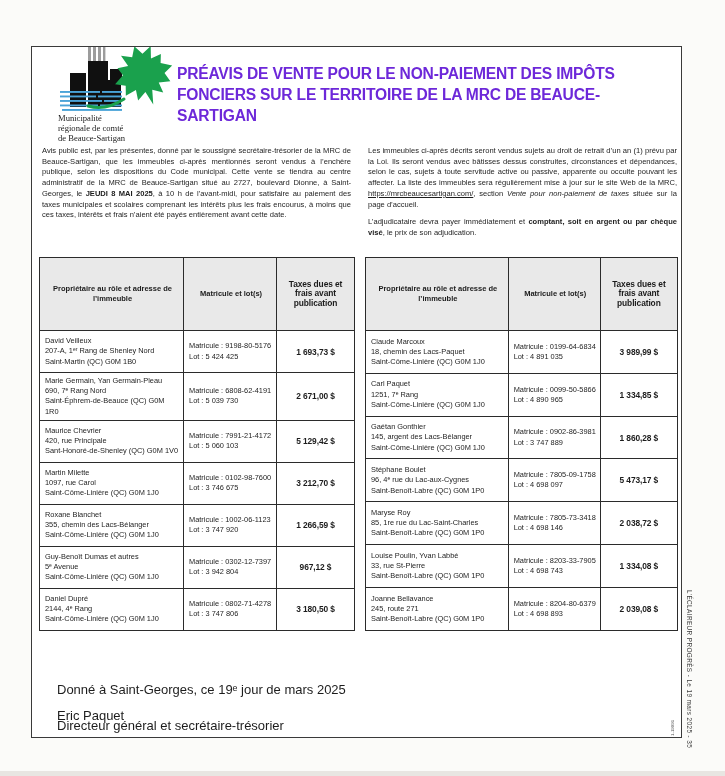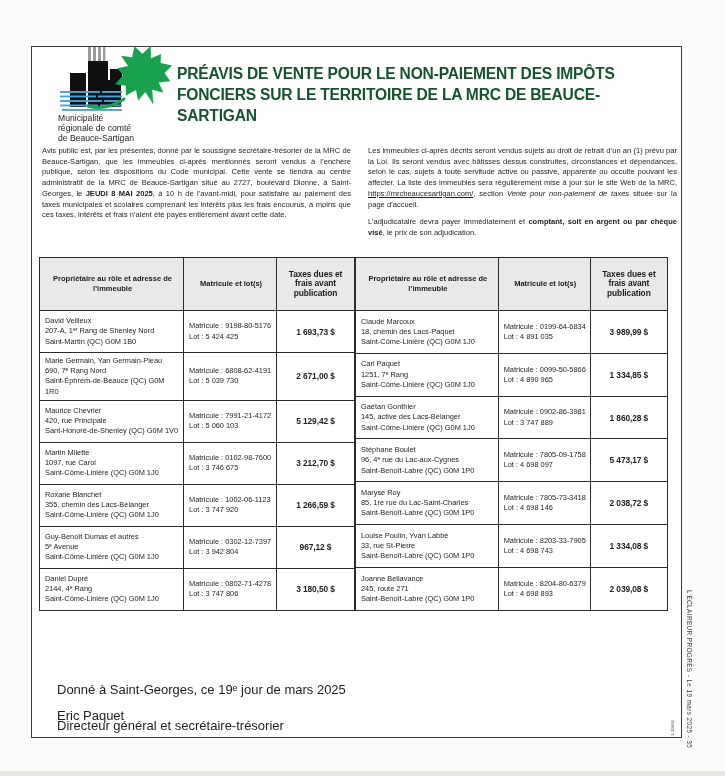--- a/index.html
+++ b/index.html
@@ -10,45 +10,45 @@
     -webkit-font-smoothing:antialiased;
   }
   .frame{
     position:absolute;left:31px;top:46px;width:651px;height:692px;
     background:#fff;border:1px solid #3a3a3a;box-sizing:border-box;
   }
   
   .logo{position:absolute;left:26px;top:0px;width:138px}
   .logo svg{display:block}
   .org{
-    font-family:Liberation Sans, sans-serif;
+    font-family:Liberation Serif, serif;
     font-size:8.6px;line-height:9.8px;color:#222;margin-top:1px;
   }
   
   .title{
     position:absolute;left:145px;top:16px;width:478px;
     font-size:15.6px;font-weight:bold;line-height:21px;
-    letter-spacing:-0.2px;color:#14532d;
+    letter-spacing:-0.2px;color:#6d28d9;
   }
   
   .intro{position:absolute;left:10px;top:99px;width:636px;display:flex;gap:17px}
   .icol{width:309px;font-size:7.55px;line-height:10.7px;text-align:justify;color:#1d1d1d}
   .icol p{margin:0 0 7px 0}
   .b{font-weight:bold}
   .i{font-style:italic}
   .u{text-decoration:underline;color:inherit}
   
-  .tables{position:absolute;left:7px;top:210px;display:flex;}
+  .tables{position:absolute;left:7px;top:210px;display:flex;gap:10px}
   table{border-collapse:collapse;border:1.4px solid #2b2b2b;background:#fff;table-layout:fixed}
   .t-left{width:316px}
   .t-right{width:313px}
   th{
     background:var(--header-gray,#e9e9e9);border:1px solid #2b2b2b;
     font-size:7.5px;line-height:9.4px;font-weight:bold;text-align:center;
-    padding:9px 3px;height:34px;vertical-align:middle;
+    padding:19px 3px;height:34px;vertical-align:middle;
   }
   td{border:1px solid #2b2b2b;vertical-align:middle;font-size:7.4px;color:#1d1d1d}
   tbody tr{height:42px}
   .c-owner{width:46.5%;padding:3px 3px 3px 5px;line-height:10.2px}
   .c-mat{width:29%;padding:3px 3px 3px 5px;line-height:10.2px}
   .c-amt{width:24.5%;text-align:center;font-weight:bold;font-size:8.4px;letter-spacing:-0.1px}
   
   .footer{position:absolute;left:25px;top:638px;font-size:13px;line-height:10.2px;color:#1d1d1d}
   .footer .given{margin-bottom:16px}
   
@@ -251,21 +251,21 @@
             </td>
             <td class="c-mat">
               <div>Matricule : 0099-50-5866</div>
               <div>Lot : 4 890 965</div>
             </td>
             <td class="c-amt">1 334,85 $</td>
           </tr>
           <tr>
             <td class="c-owner">
               <div>Gaétan Gonthier</div>
-              <div>145, active des Lacs-Bélanger</div>
+              <div>145, argent des Lacs-Bélanger</div>
               <div>Saint-Côme-Linière (QC) G0M 1J0</div>
             </td>
             <td class="c-mat">
               <div>Matricule : 0902-86-3981</div>
               <div>Lot : 3 747 889</div>
             </td>
             <td class="c-amt">1 860,28 $</td>
           </tr>
           <tr>
             <td class="c-owner">

